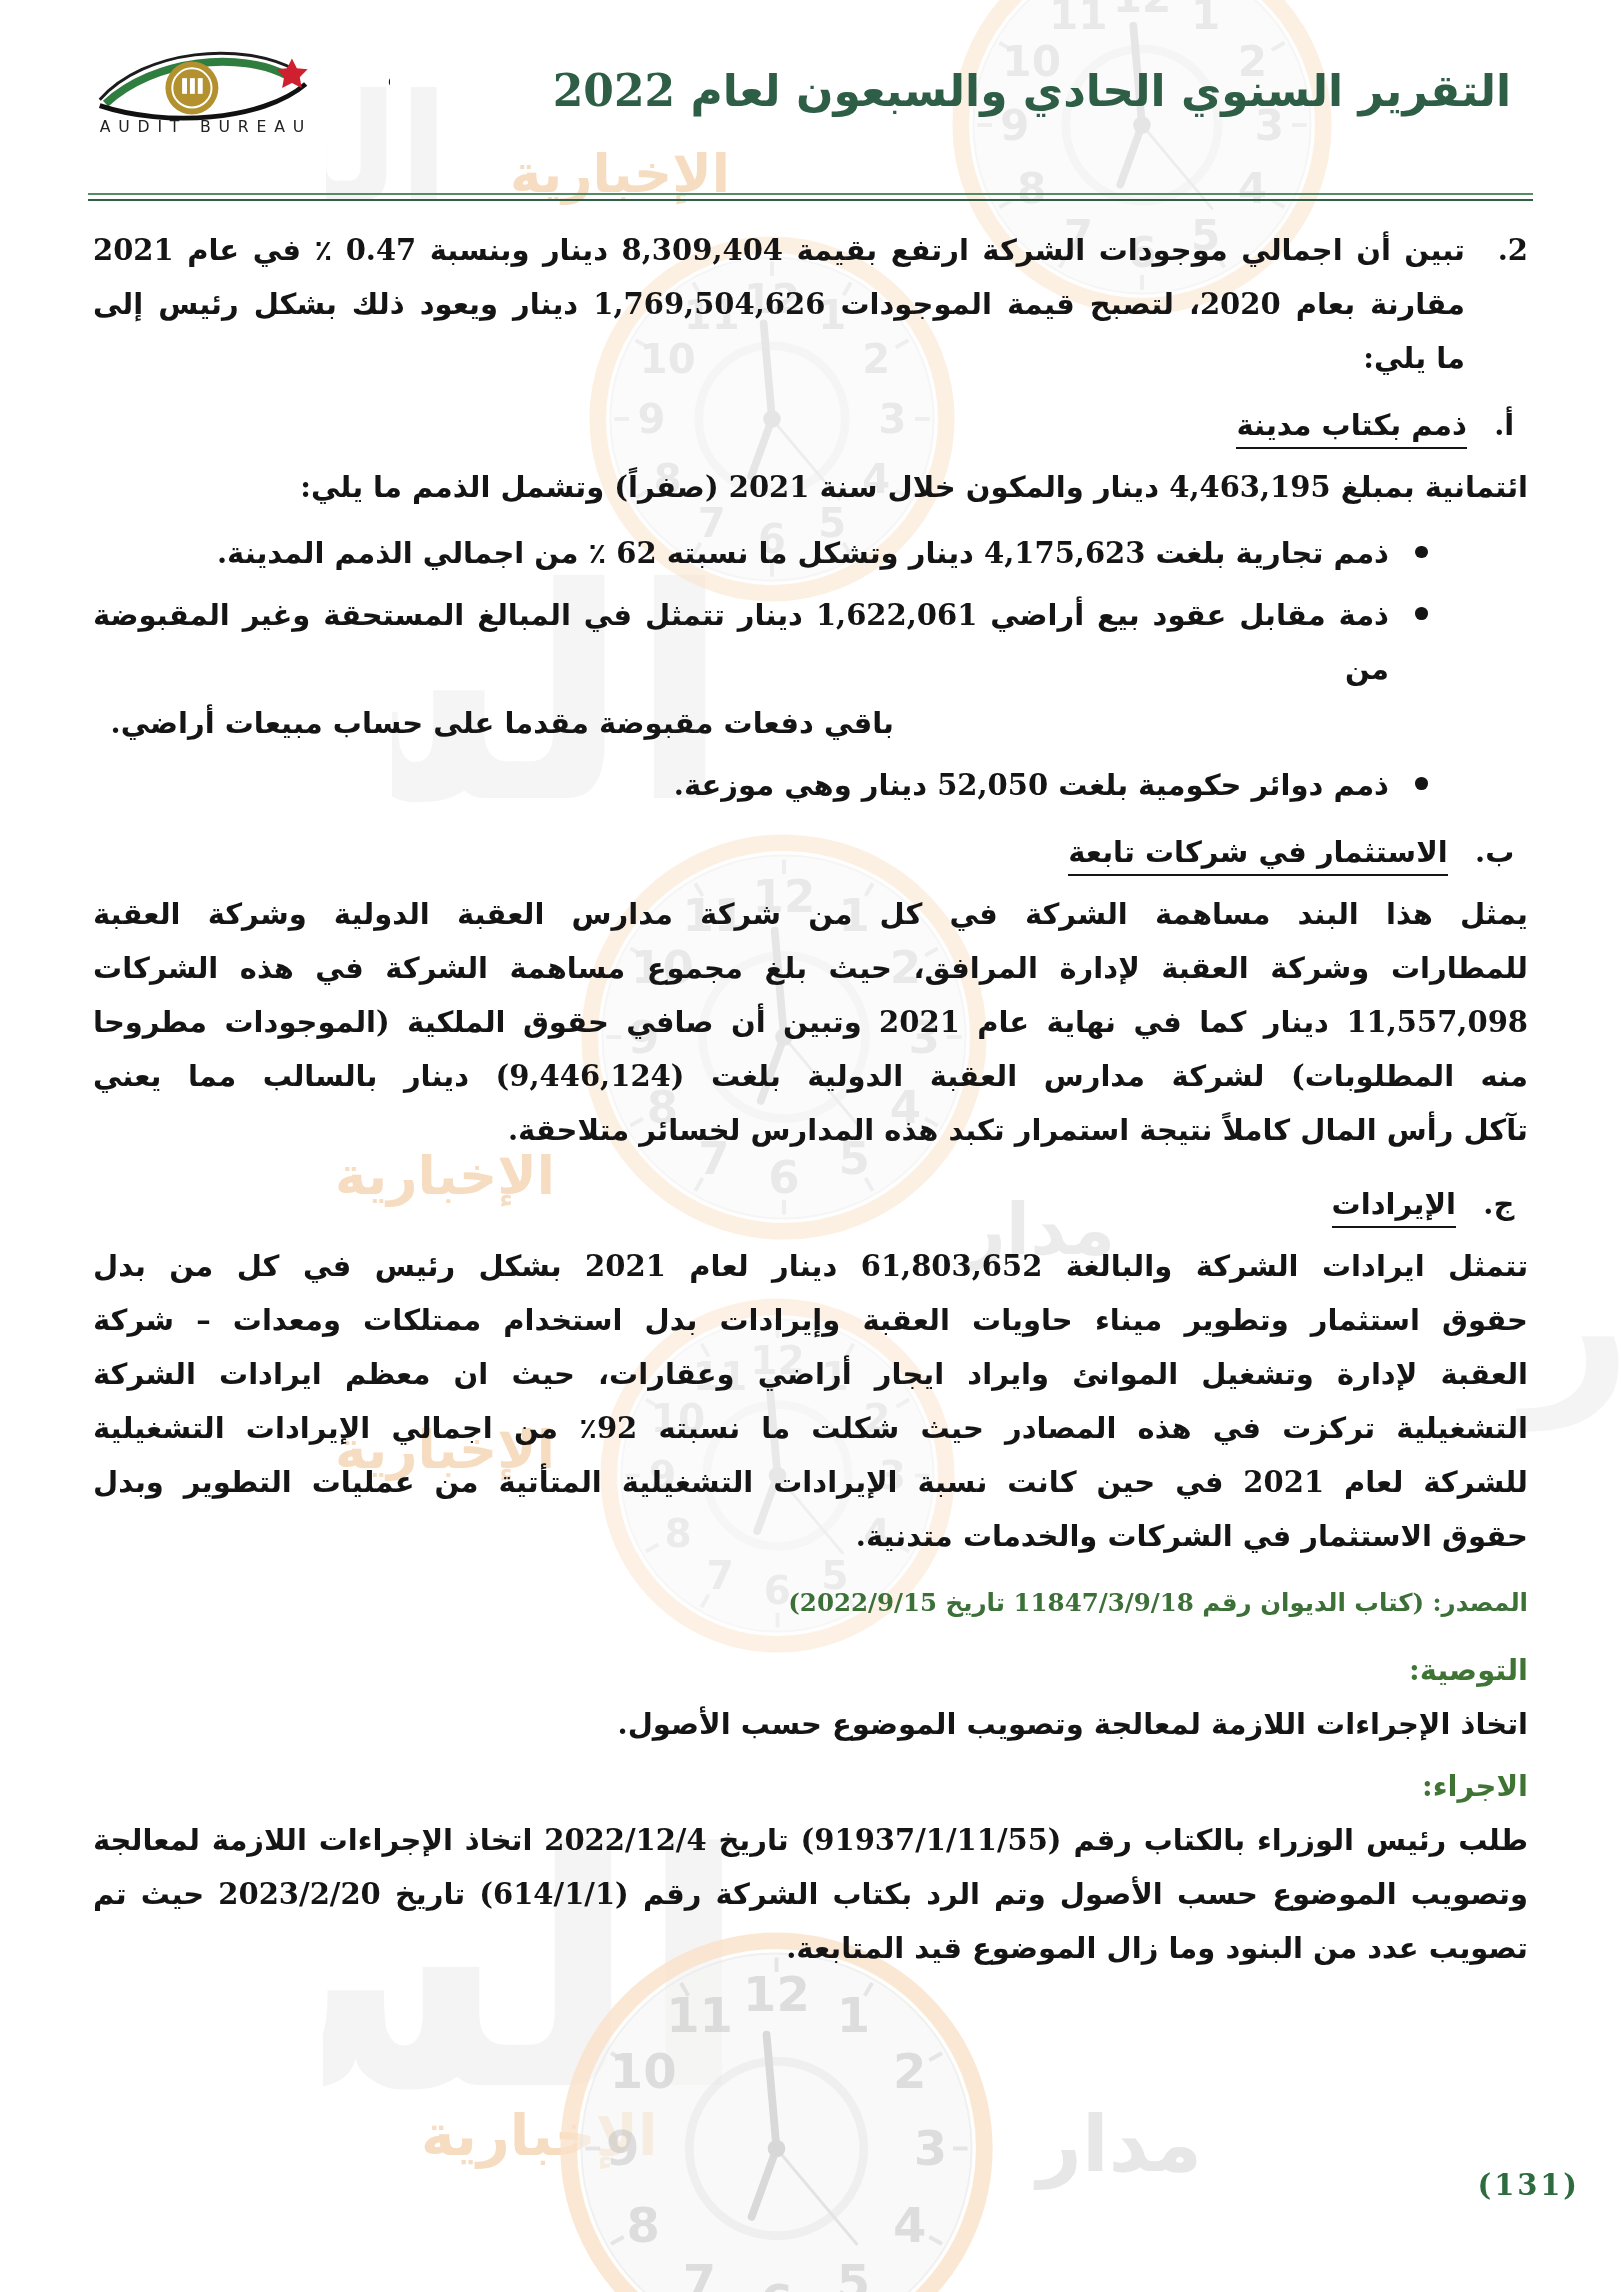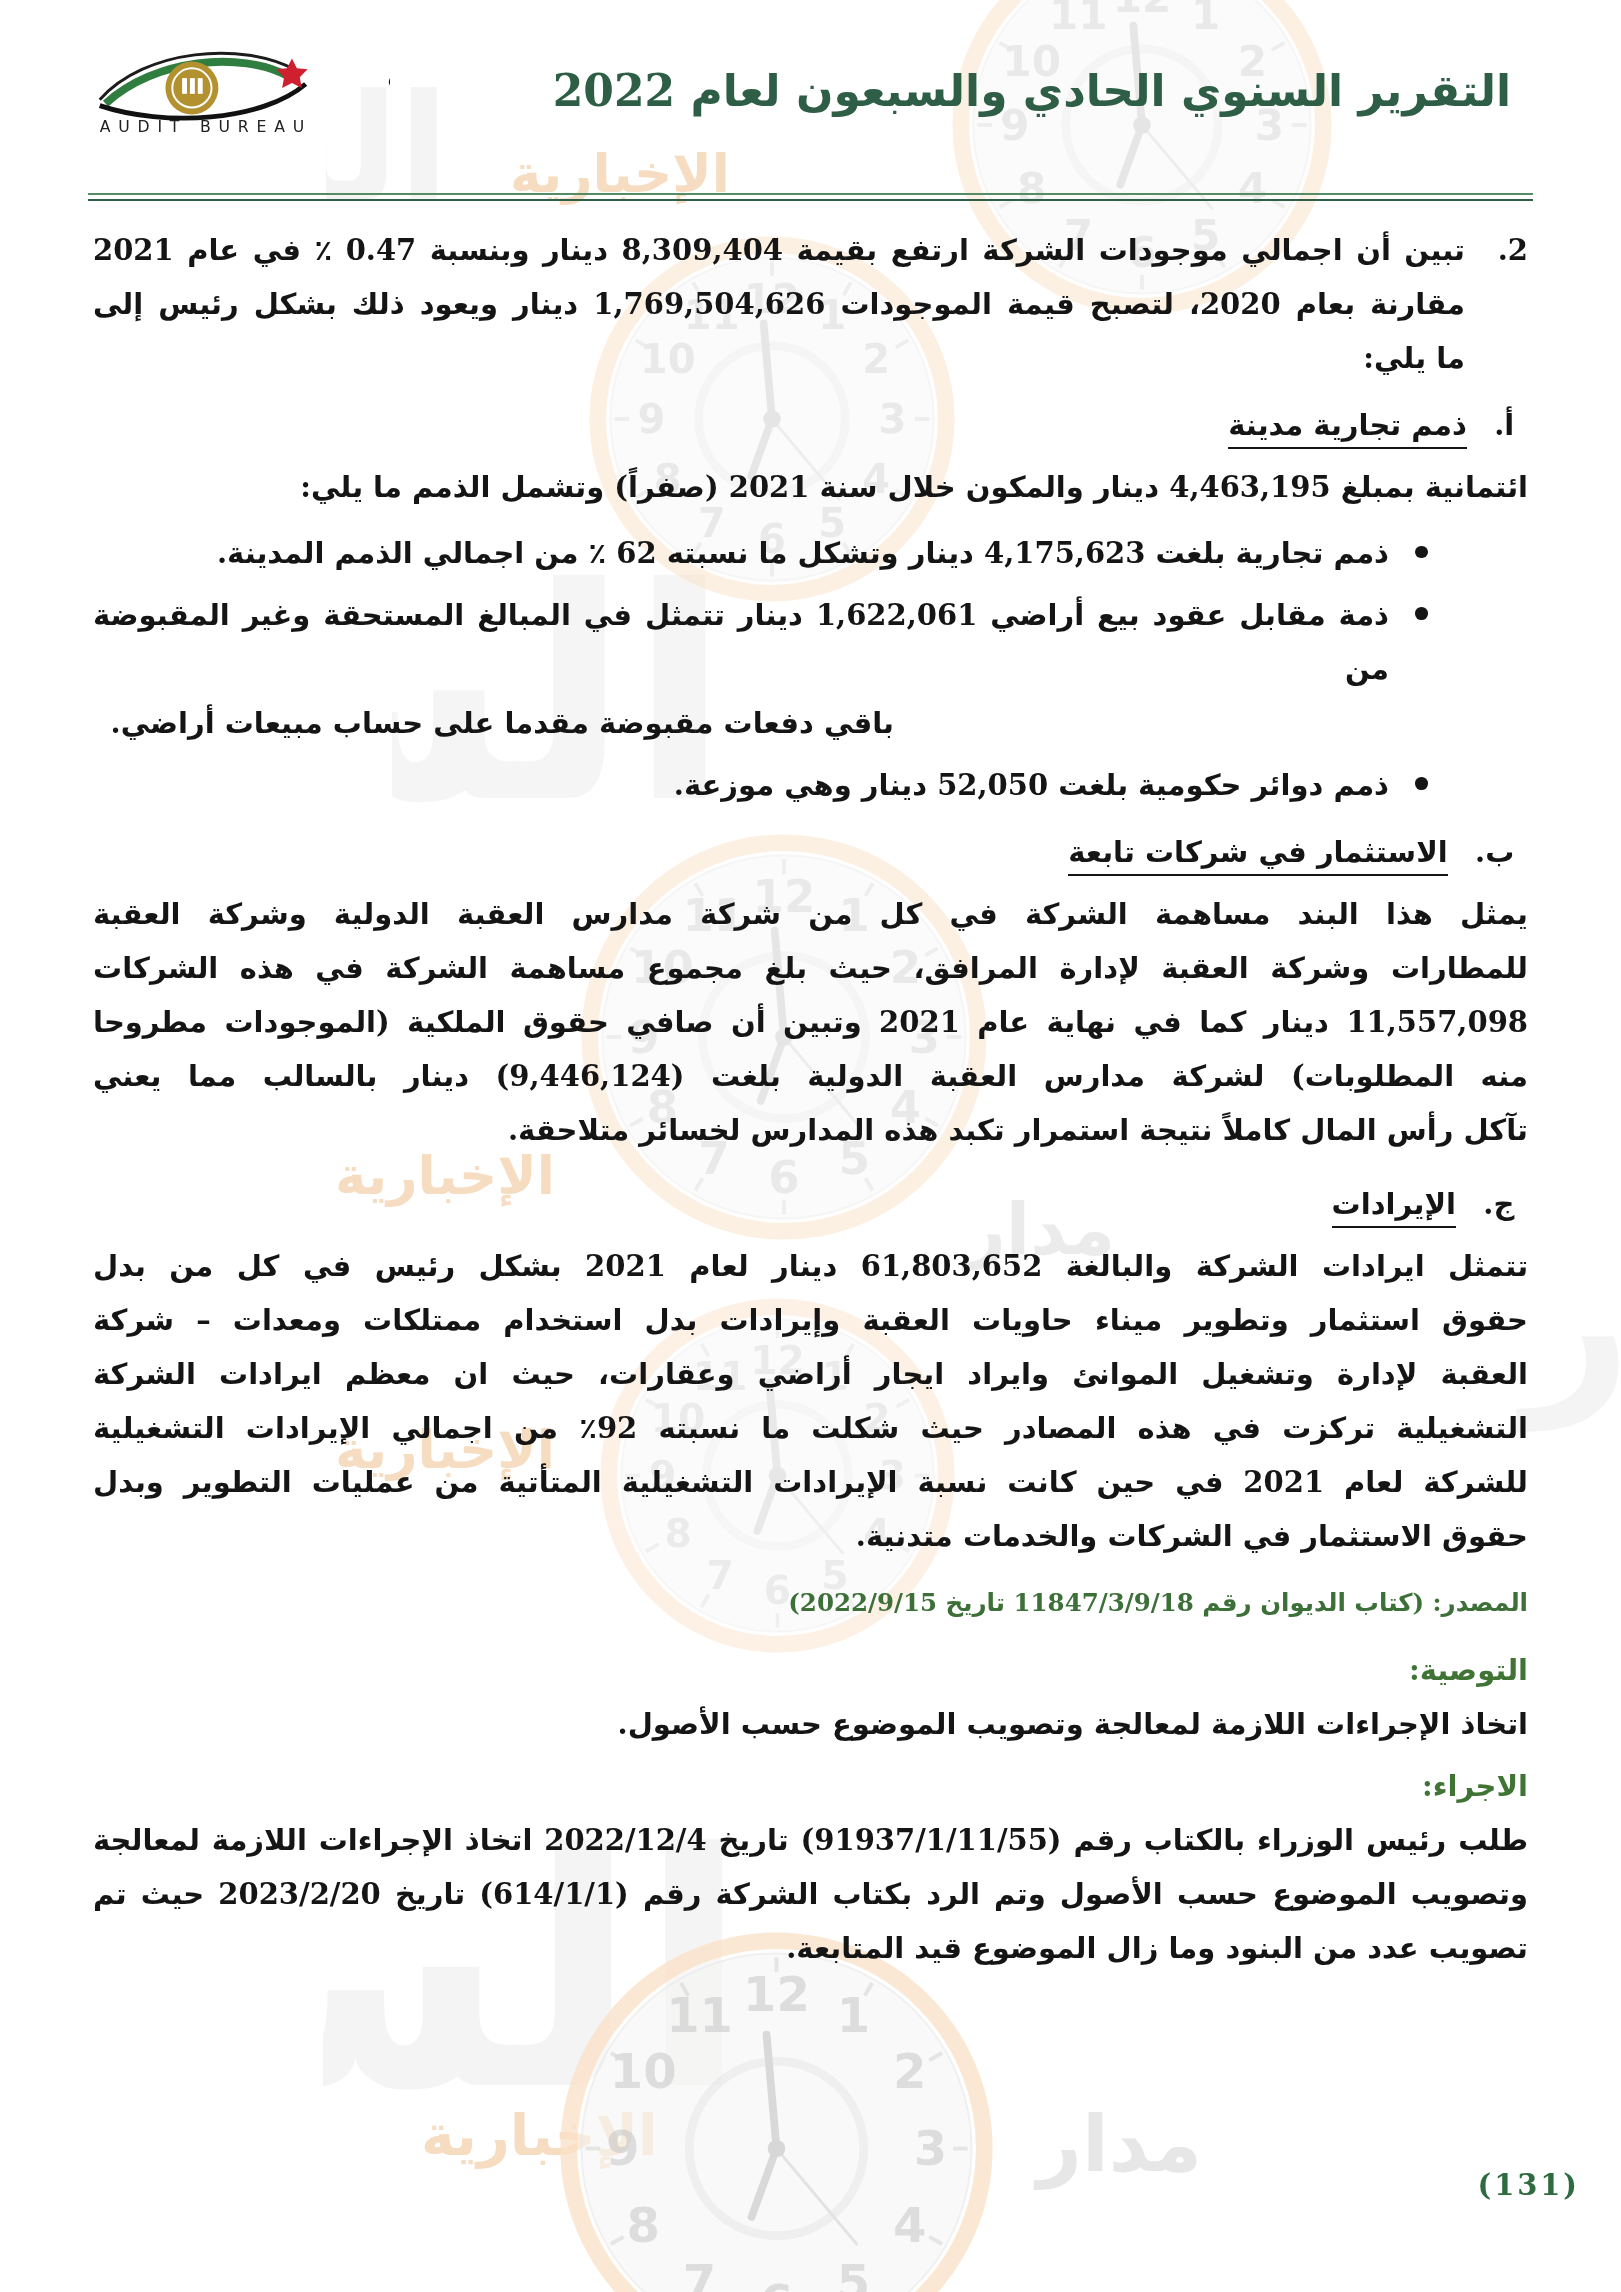--- a/index.html
+++ b/index.html
@@ -271,21 +271,21 @@
   <div class="content">
 
     <div class="numbered">
       <span class="num">2.</span>
       <div class="line jline">تبين أن اجمالي موجودات الشركة ارتفع بقيمة 8,309,404 دينار وبنسبة 0.47 ٪ في عام 2021</div>
       <div class="line jline">مقارنة بعام 2020، لتصبح قيمة الموجودات 1,769,504,626 دينار ويعود ذلك بشكل رئيس إلى</div>
       <div class="line rline">ما يلي:</div>
     </div>
 
     <div class="h-row">
-      <span class="marker">أ.</span><span class="h-underline">ذمم تجارية مدينة</span>
+      <span class="marker">أ.</span><span class="h-underline">ذمم بكتاب مدينة</span>
     </div>
     <div class="para">
       <div class="line rline">ائتمانية بمبلغ 4,463,195 دينار والمكون خلال سنة 2021 (صفراً) وتشمل الذمم ما يلي:</div>
     </div>
 
     <div class="bullets">
       <div class="bullet">
         <span class="bdot"></span>
         <div class="line rline">ذمم تجارية بلغت 4,175,623 دينار وتشكل ما نسبته 62 ٪ من اجمالي الذمم المدينة.</div>
       </div>

